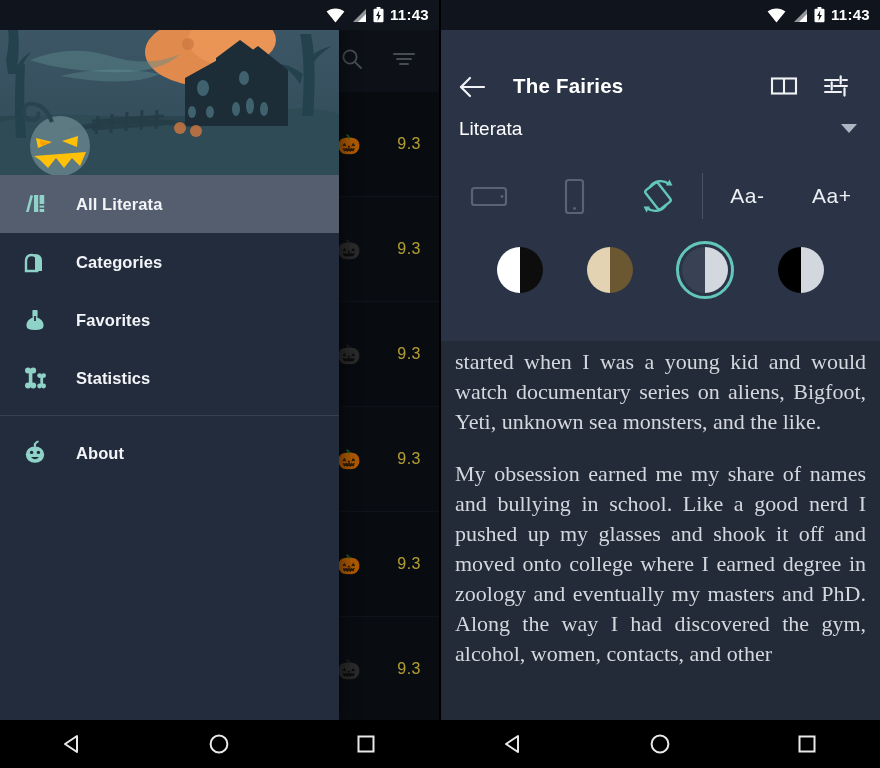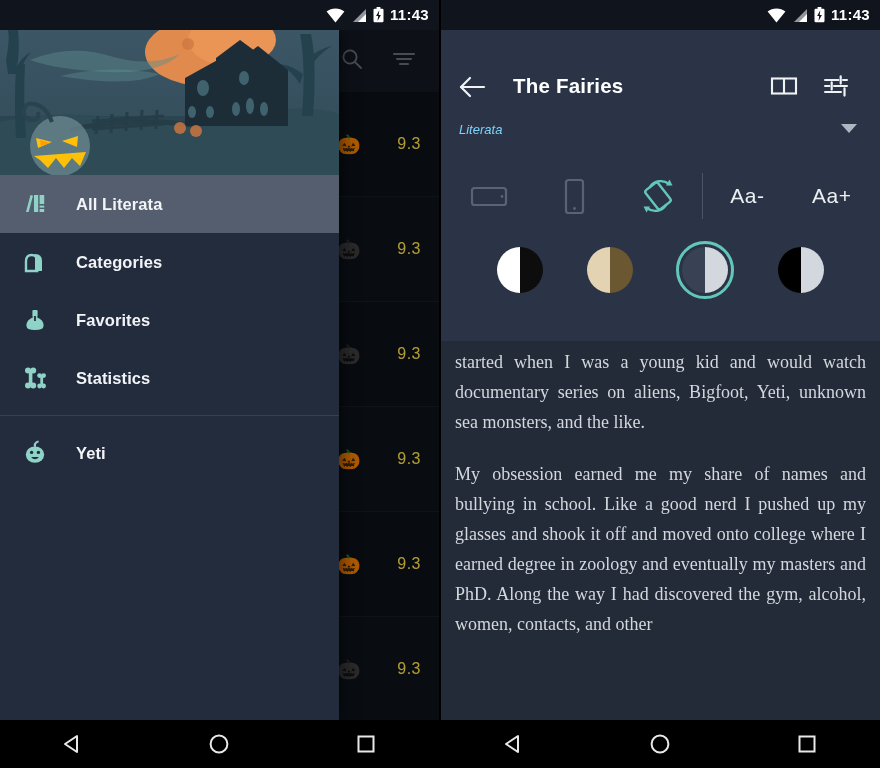--- a/index.html
+++ b/index.html
@@ -59,21 +59,21 @@
   
   .r-appbar { height:68px; display:flex; align-items:flex-end; padding:0 18px; gap:0; background:#2b3446; }
   .r-appbar .back { width:46px; display:flex; align-items:center; }
   .r-title { color:#ffffff; font-size:20.5px; font-weight:bold; margin-left:8px; letter-spacing:.2px; }
   .r-appbar .spacer { flex:1; }
   .r-appbar .ic { width:52px; display:flex; align-items:center; justify-content:center; }
 
   .font-select {
     height:62px; display:flex; align-items:center; padding:0 22px 0 18px; background:#2b3446;
   }
-  .font-select .fname { color:#7dd3fc; font-size:13px;font-style:italic; }
+  .font-select .fname { color:#ffffff; font-size:19px; }
   .font-select .caret { margin-left:auto; }
 
   .tool-row {
     height:72px; display:flex; align-items:center; background:#2b3446; padding:0 6px;
   }
   .tool-row .tool { flex:1; display:flex; align-items:center; justify-content:center; }
   .tool-row .vsep { width:1px; height:46px; background:#4b5467; margin:0 2px; }
   .aa { color:#eceff3; font-size:21px; letter-spacing:.5px; }
 
   .theme-row {
@@ -90,21 +90,21 @@
     position:absolute; inset:0; border-radius:50%; border:3px solid #63c6bb;
   }
   .swatch.sel .disc { inset:6px; }
 
   .reader {
     position:absolute; left:0; right:0; top:341px; bottom:48px;
     background:#242b38; padding:6px 14px 0 14px; overflow:hidden;
   }
   .reader p {
     color:#d3d7de; font-family:"Liberation Serif", serif;
-    font-size:18px; line-height:30px; text-align:justify; margin-bottom:22px;
+    font-size:22px; line-height:30px; text-align:justify; margin-bottom:22px;
     -webkit-hyphens:none; hyphens:none;
   }
 
   
   .navbar {
     position:absolute; left:0; right:0; bottom:0; height:48px; background:#000;
     display:flex; align-items:center; justify-content:space-around; z-index:70;
   }
   .navbar .nb { width:70px; display:flex; align-items:center; justify-content:center; }
   .divider-v { width:2px; height:768px; background:#000; }
@@ -314,21 +314,21 @@
           <span class="d-icon">
             <svg width="26" height="26" viewBox="0 0 26 26">
               <path d="M13 4 q1.4 -2.6 3.6 -2.6" stroke="#8fd3c8" stroke-width="2" fill="none"></path>
               <rect x="11.8" y="3.4" width="2.2" height="3.4" fill="#8fd3c8"></rect>
               <ellipse cx="13" cy="14.6" rx="9.2" ry="8.2" fill="#8fd3c8"></ellipse>
               <circle cx="9.6" cy="12.4" r="1.7" fill="#232c3d"></circle>
               <circle cx="16.4" cy="12.4" r="1.7" fill="#232c3d"></circle>
               <path d="M9 17 q4 4.4 8 0 Z" fill="#232c3d"></path>
             </svg>
           </span>
-          <span class="d-label">Yeti</span>
+          <span class="d-label">About</span>
         </div>
 
 
       </div>
     </div>
 
     <div class="navbar">
       <span class="nb">
         <svg width="24" height="24" viewBox="0 0 24 24">
           <polygon points="16,4 16,20 4,12" fill="none" stroke="#e9e9e9" stroke-width="2" stroke-linejoin="round"></polygon>

